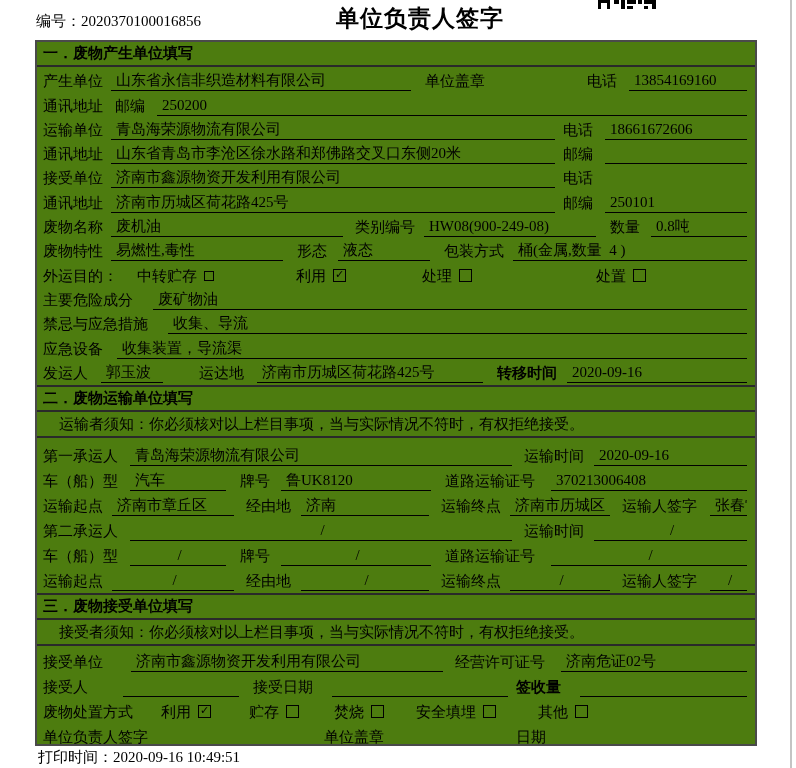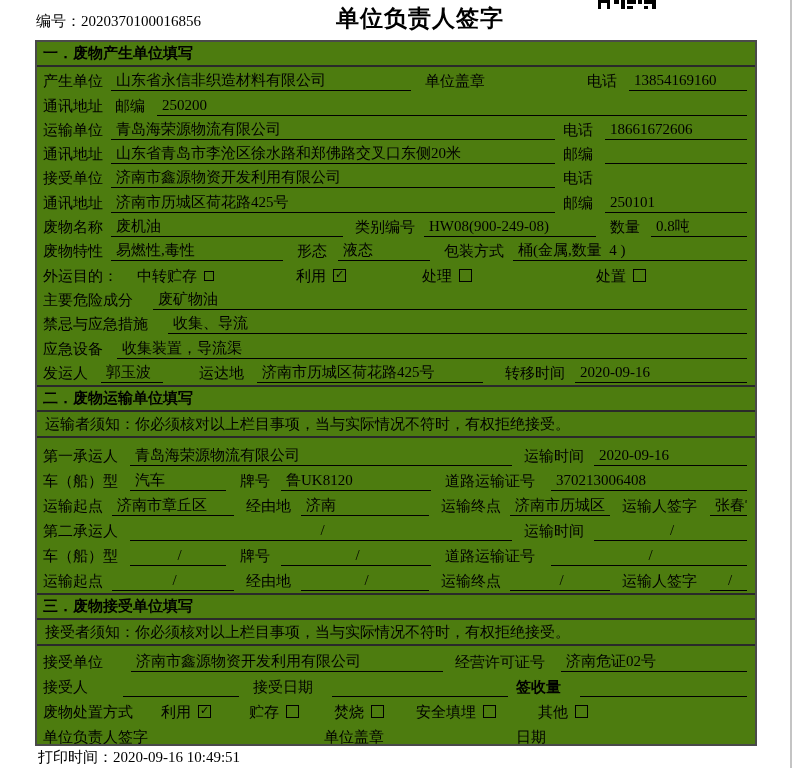--- a/index.html
+++ b/index.html
@@ -9,21 +9,21 @@
   .doc-title{position:absolute;left:336px;top:3px;font-size:23px;font-weight:bold;letter-spacing:1px;white-space:pre;}
   .qr-frag{position:absolute;left:598px;top:0;width:58px;height:10px;}
   .page-line{position:absolute;left:790px;top:0;width:2px;height:768px;background:#c4c4c4;}
   .form{position:absolute;left:35px;top:40px;width:722px;height:706px;border:2px solid #4a4a4a;
         box-sizing:border-box;background:#4d7c0f;overflow:hidden;}
   .sec{display:block;}
   .sec.bordered{border-top:2px solid #2a2a2a;}
   .shead{height:23px;line-height:22px;font-weight:bold;padding-left:6px;
          font-family:"Liberation Sans","DejaVu Sans",sans-serif;font-size:15px;
          border-bottom:2px solid #2a2a2a;white-space:pre;overflow:hidden;}
-  .note{height:24px;line-height:24px;padding-left:8px;border-bottom:2px solid #2a2a2a;white-space:pre;overflow:hidden;}
+  .note{height:24px;line-height:24px;padding-left:22px;border-bottom:2px solid #2a2a2a;white-space:pre;overflow:hidden;}
   .rows{padding:2px 8px 0 6px;}
   .s1 .frow{height:24.3px;}
   .s2 .rows{padding-top:5px;}
   .s2 .frow{height:25px;}
   .s3 .rows{padding-top:3px;}
   .s3 .frow{height:25px;}
   .frow{display:flex;align-items:flex-end;overflow:hidden;}
   .flab{flex:none;height:20px;line-height:20px;margin-bottom:2px;white-space:pre;overflow:hidden;}
   .fval{flex:none;height:20px;line-height:19px;margin-bottom:2px;border-bottom:1px solid #000;
         padding:0 2px 0 5px;box-sizing:border-box;white-space:pre;overflow:hidden;}
@@ -143,21 +143,21 @@
         </div>
         <div class="frow">
           <span class="flab" style="width: 64px;">应急设备</span>
           <span class="fval grow" style="margin-left: 10px;">收集装置，导流渠</span>
         </div>
         <div class="frow">
           <span class="flab" style="width: 50px;">发运人</span>
           <span class="fval" style="width: 62px; margin-left: 8px;">郭玉波</span>
           <span class="flab" style="width: 50px; margin-left: 36px;">运达地</span>
           <span class="fval" style="width: 226px; margin-left: 8px;">济南市历城区荷花路425号</span>
-          <span class="flab" style="width: 64px; margin-left: 22px;">转移时间</span>
+          <span class="flab" style="width: 64px; margin-left: 14px; font-weight: bold;">转移时间</span>
           <span class="fval grow" style="margin-left: 6px;">2020-09-16</span>
         </div>
       </div>
   </section>
   <section class="sec s2 bordered">
     <div class="shead">二．废物运输单位填写</div>
     <div class="note">运输者须知：你必须核对以上栏目事项，当与实际情况不符时，有权拒绝接受。</div>
     <div class="rows">
         <div class="frow">
           <span class="flab" style="width: 82px;">第一承运人</span>

